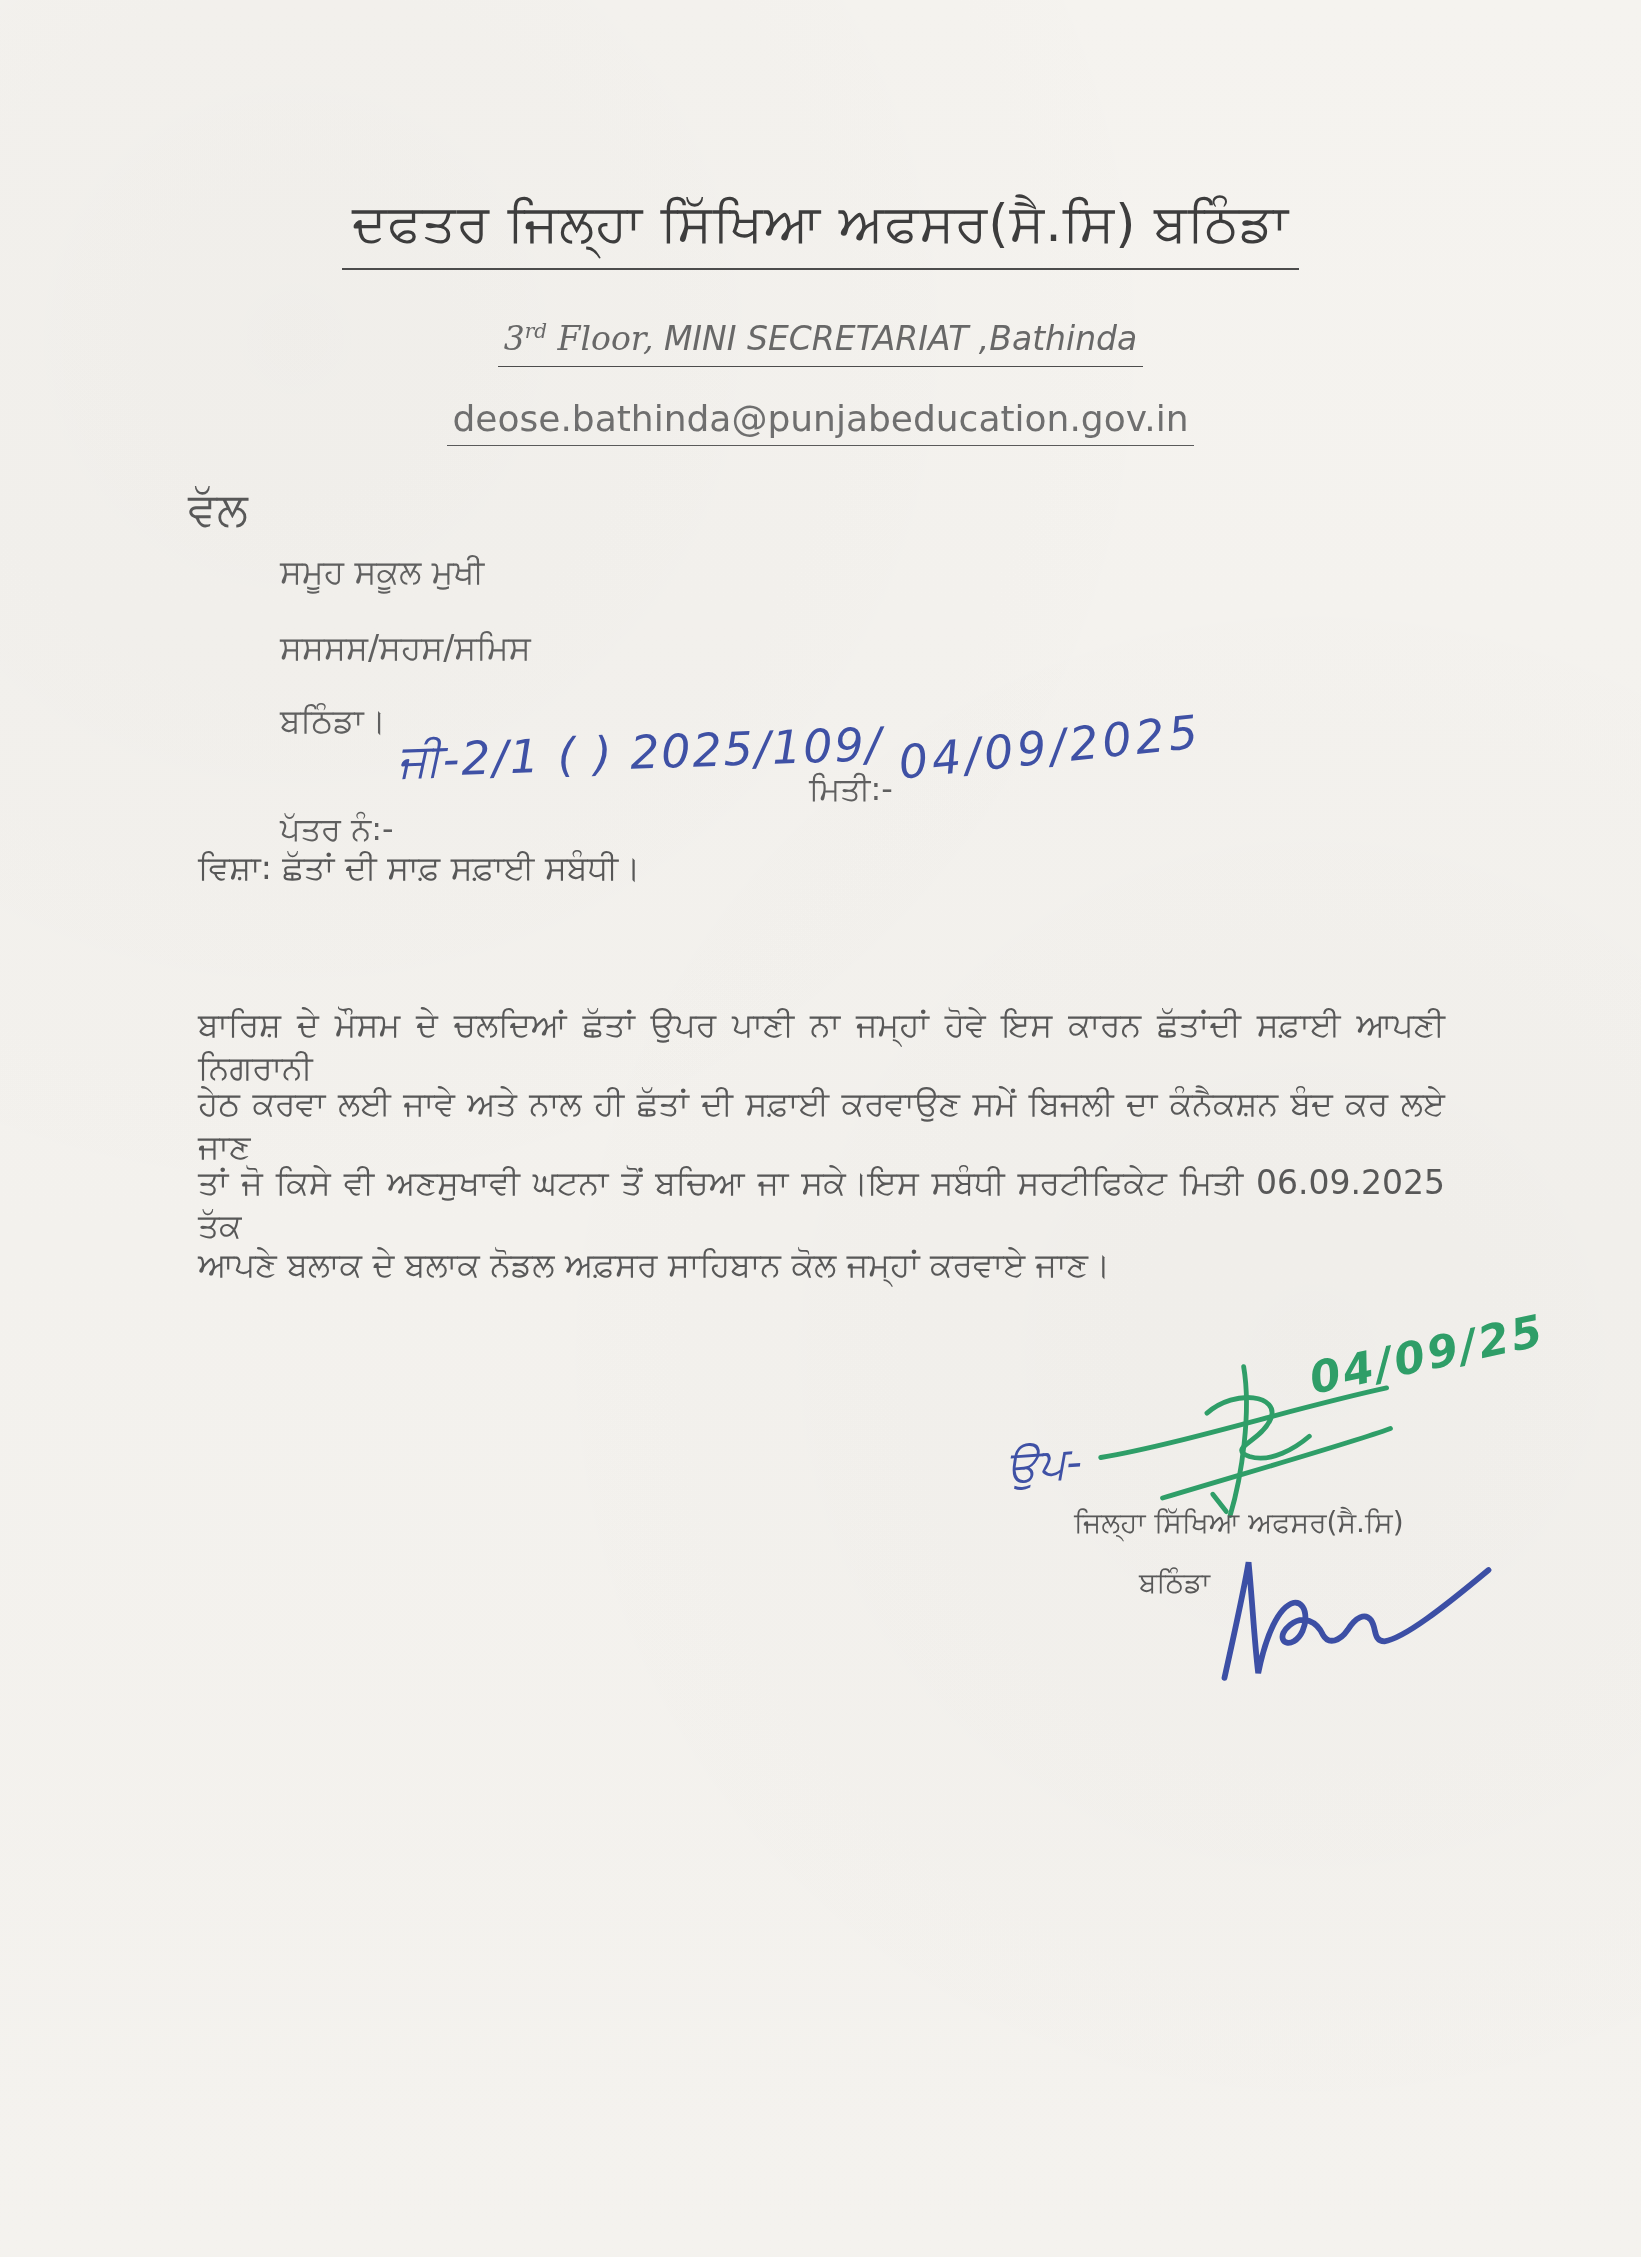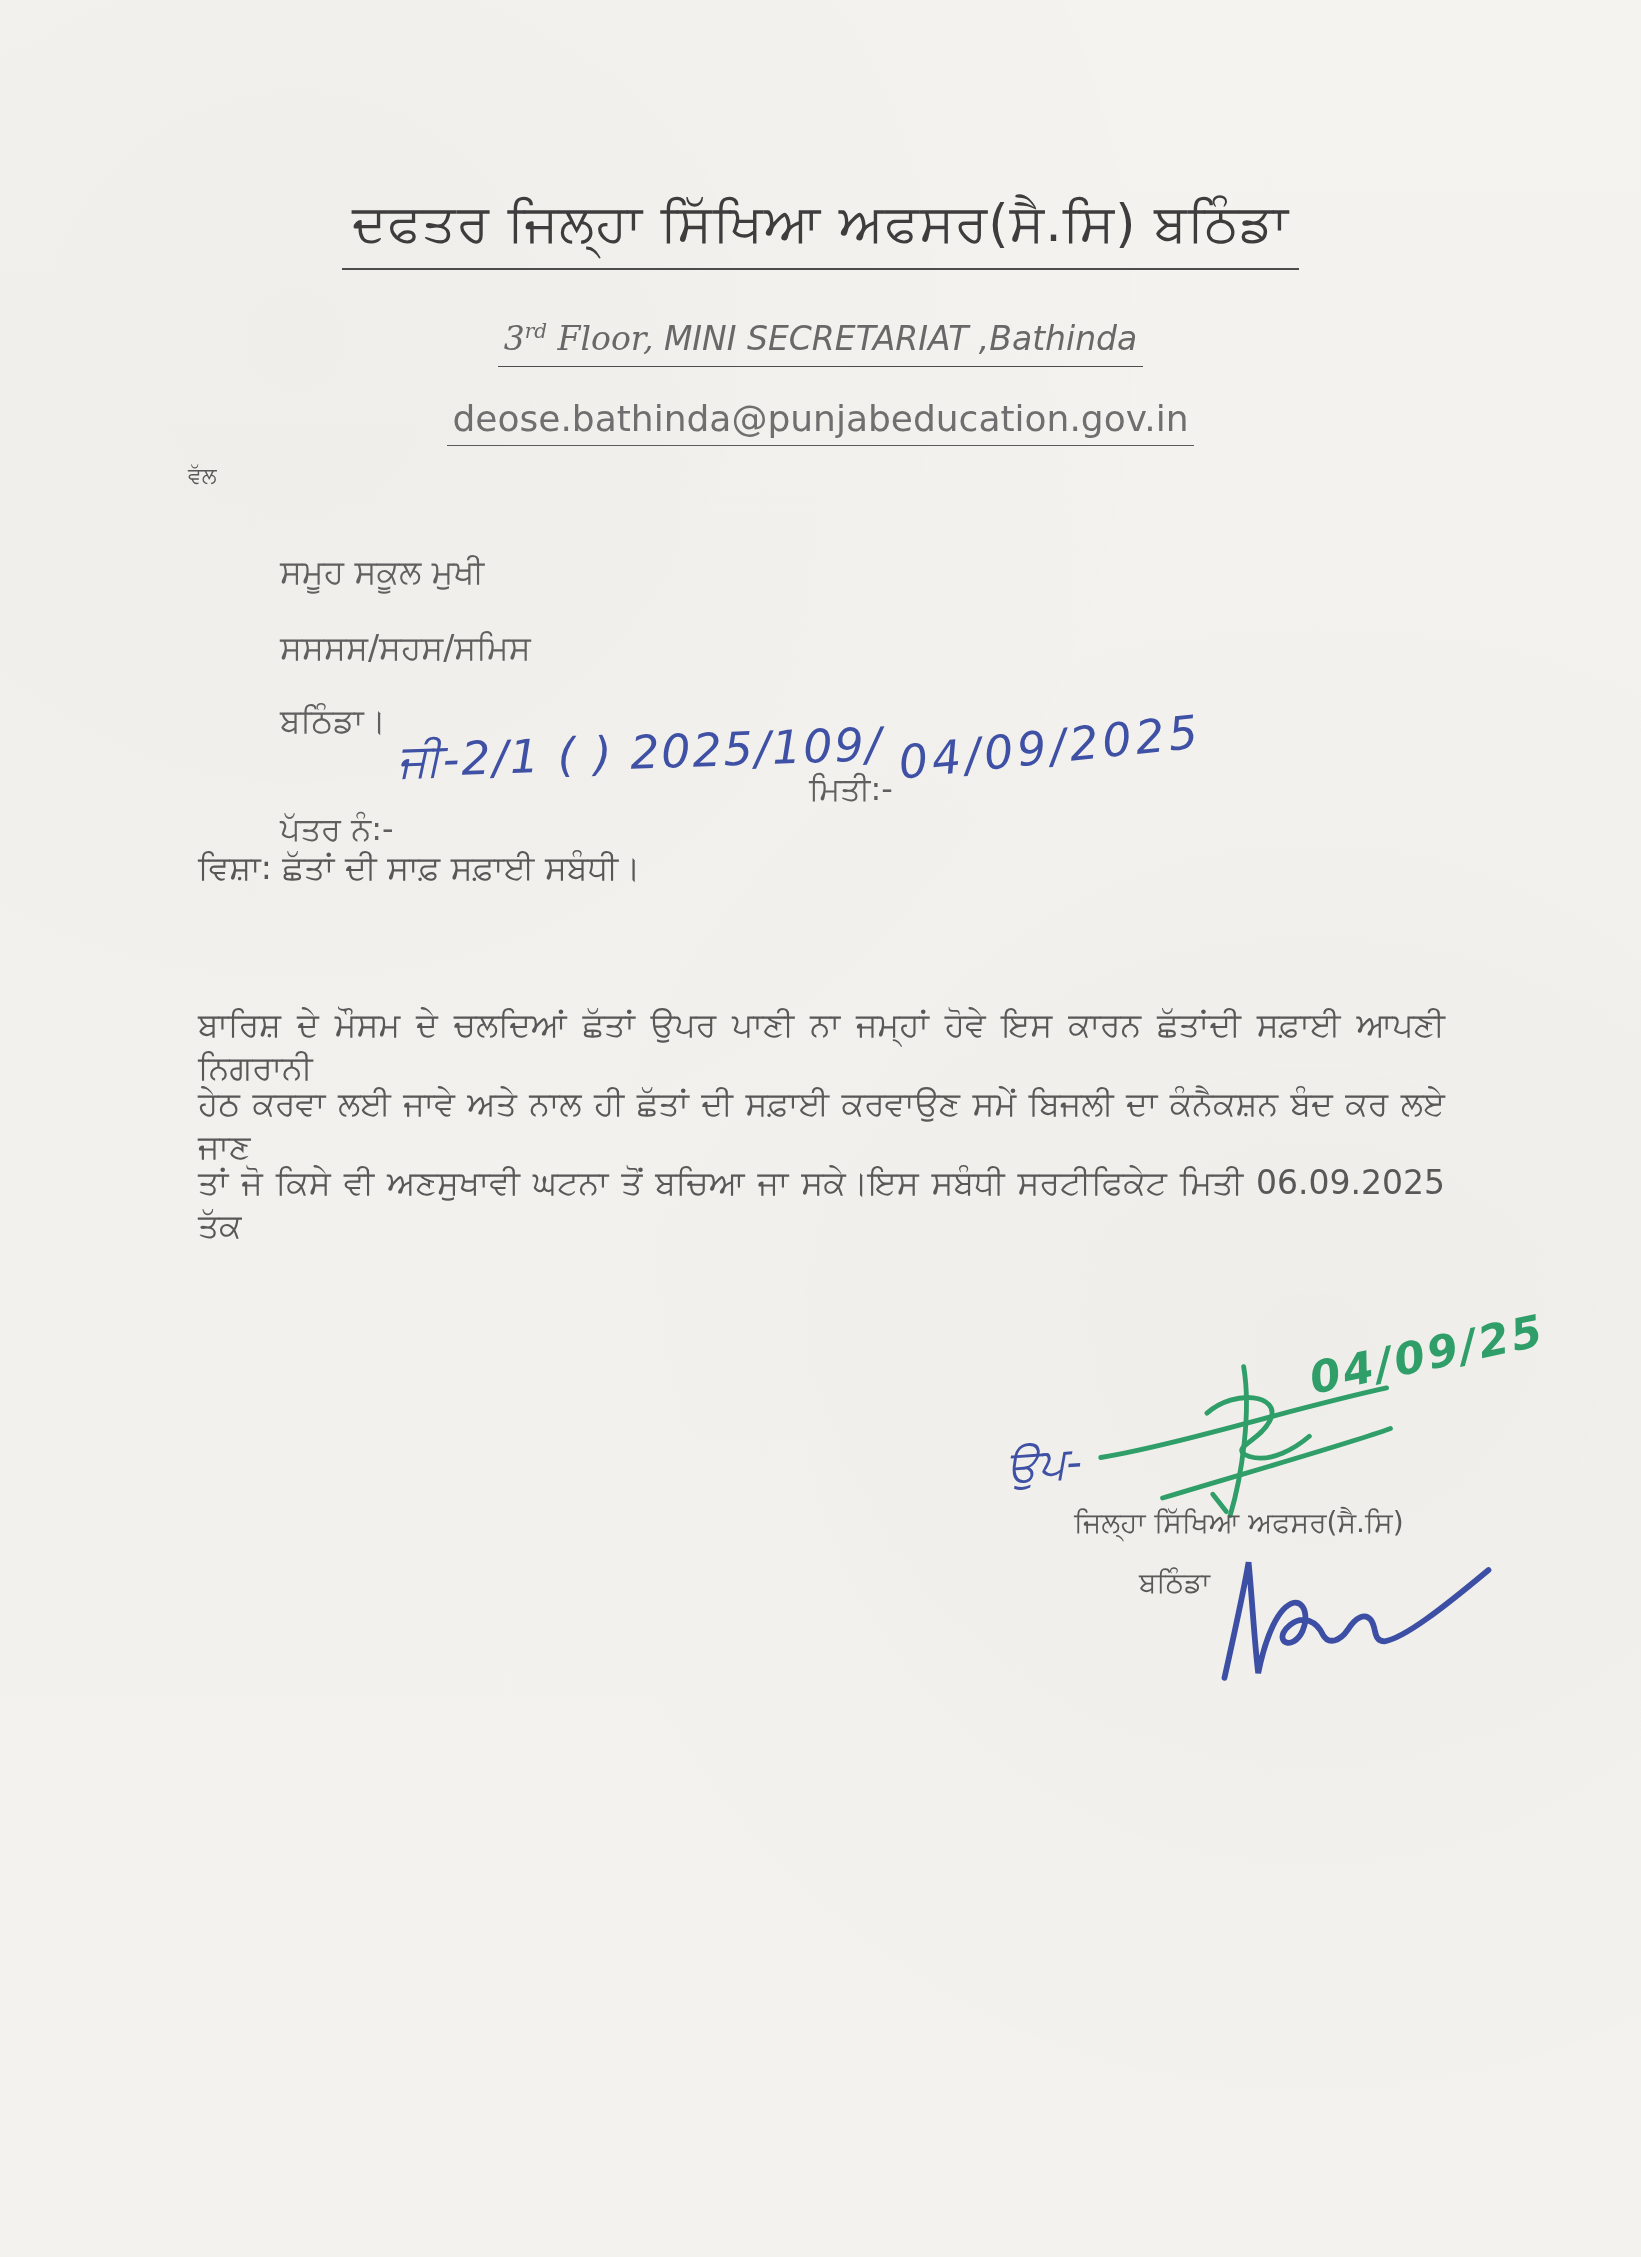--- a/index.html
+++ b/index.html
@@ -22,21 +22,21 @@
   .hdr-title{left:0;right:0;top:193px;text-align:center;font-size:52px;font-weight:400;color:#3d3d3d;letter-spacing:1px;}
   .hdr-title .u{border-bottom:2.9px solid #4c4c4c;padding:0 9.7px 15.4px 9.7px;}
   .hdr-addr{left:0;right:0;top:319px;text-align:center;font-size:33px;color:#686868;}
   .hdr-addr .u{border-bottom:1.9px solid #4c4c4c;padding:0 5.8px 7.7px 5.8px;font-style:italic;}
   .hdr-addr .serif{font-family:"DejaVu Serif", serif;}
   .hdr-addr sup{font-size:20px;font-family:"DejaVu Serif", serif;}
   .hdr-email{left:0;right:0;top:398px;text-align:center;font-size:36px;color:#6f6f6f;}
   .hdr-email .u{border-bottom:1.9px solid #5a5a5a;padding:0 5.8px 5.8px 5.8px;}
 
   
-  .to-label{left:188px;top:463px;font-size:22px;color:#585858;}
+  .to-label{left:188px;top:482px;font-size:46px;color:#585858;}
   .rcpt1{left:280px;top:552px;font-size:33px;color:#606060;}
   .rcpt2{left:280px;top:628px;font-size:33px;color:#606060;}
   .rcpt3{left:280px;top:701px;font-size:33px;color:#606060;}
 
   
   .ref-label{left:280px;top:770px;font-size:32px;color:#5f5f5f;margin-top:40px;}
   .ref-hand{left:396px;top:734px;font-size:46px;color:#3f51a5;transform:rotate(-2deg);transform-origin:left top;font-style:italic;letter-spacing:1.9px;}
   .date-label{left:809px;top:770px;font-size:32px;color:#5f5f5f;}
   .date-hand{left:896px;top:736px;font-size:46px;color:#3f51a5;transform:rotate(-6deg);transform-origin:left top;font-style:italic;letter-spacing:3.9px;}
 
@@ -85,20 +85,21 @@
   <div class="abs ref-label">ਪੱਤਰ ਨੰ:-</div>
   <div class="abs ref-hand">ਜੀ-2/1 ( ) 2025/109/</div>
   <div class="abs date-label">ਮਿਤੀ:-</div>
   <div class="abs date-hand">04/09/2025</div>
 
   <div class="abs subject">ਵਿਸ਼ਾ: ਛੱਤਾਂ ਦੀ ਸਾਫ਼ ਸਫ਼ਾਈ ਸਬੰਧੀ।</div>
 
   <div class="abs bline b2">ਬਾਰਿਸ਼ ਦੇ ਮੌਸਮ ਦੇ ਚਲਦਿਆਂ ਛੱਤਾਂ ਉਪਰ ਪਾਣੀ ਨਾ ਜਮ੍ਹਾਂ ਹੋਵੇ ਇਸ ਕਾਰਨ ਛੱਤਾਂਦੀ ਸਫ਼ਾਈ ਆਪਣੀ ਨਿਗਰਾਨੀ</div>
   <div class="abs bline b3">ਹੇਠ ਕਰਵਾ ਲਈ ਜਾਵੇ ਅਤੇ ਨਾਲ ਹੀ ਛੱਤਾਂ ਦੀ ਸਫ਼ਾਈ ਕਰਵਾਉਣ ਸਮੇਂ ਬਿਜਲੀ ਦਾ ਕੰਨੈਕਸ਼ਨ ਬੰਦ ਕਰ ਲਏ ਜਾਣ</div>
   <div class="abs bline b4">ਤਾਂ ਜੋ ਕਿਸੇ ਵੀ ਅਣਸੁਖਾਵੀ ਘਟਨਾ ਤੋਂ ਬਚਿਆ ਜਾ ਸਕੇ।ਇਸ ਸਬੰਧੀ ਸਰਟੀਫਿਕੇਟ ਮਿਤੀ 06.09.2025 ਤੱਕ</div>
+  <div class="abs bline b5">ਆਪਣੇ ਬਲਾਕ ਦੇ ਬਲਾਕ ਨੋਡਲ ਅਫ਼ਸਰ ਸਾਹਿਬਾਨ ਕੋਲ ਜਮ੍ਹਾਂ ਕਰਵਾਏ ਜਾਣ।</div>
 
   <div class="abs sig-scribble">
     <svg viewBox="0 0 330 175" width="319" height="169">
       <g fill="none" stroke="#2f9e68" stroke-width="5" stroke-linecap="round">
         <path d="M12,102 C95,88 215,50 308,30"></path>
         <path d="M160,8 C168,55 158,122 146,162"></path>
         <path d="M122,56 C152,30 198,38 188,62 C178,86 142,92 166,101 C188,108 214,92 228,80"></path>
         <path d="M76,144 C162,118 268,88 312,72"></path>
         <path d="M128,140 l14,18"></path>
       </g>

